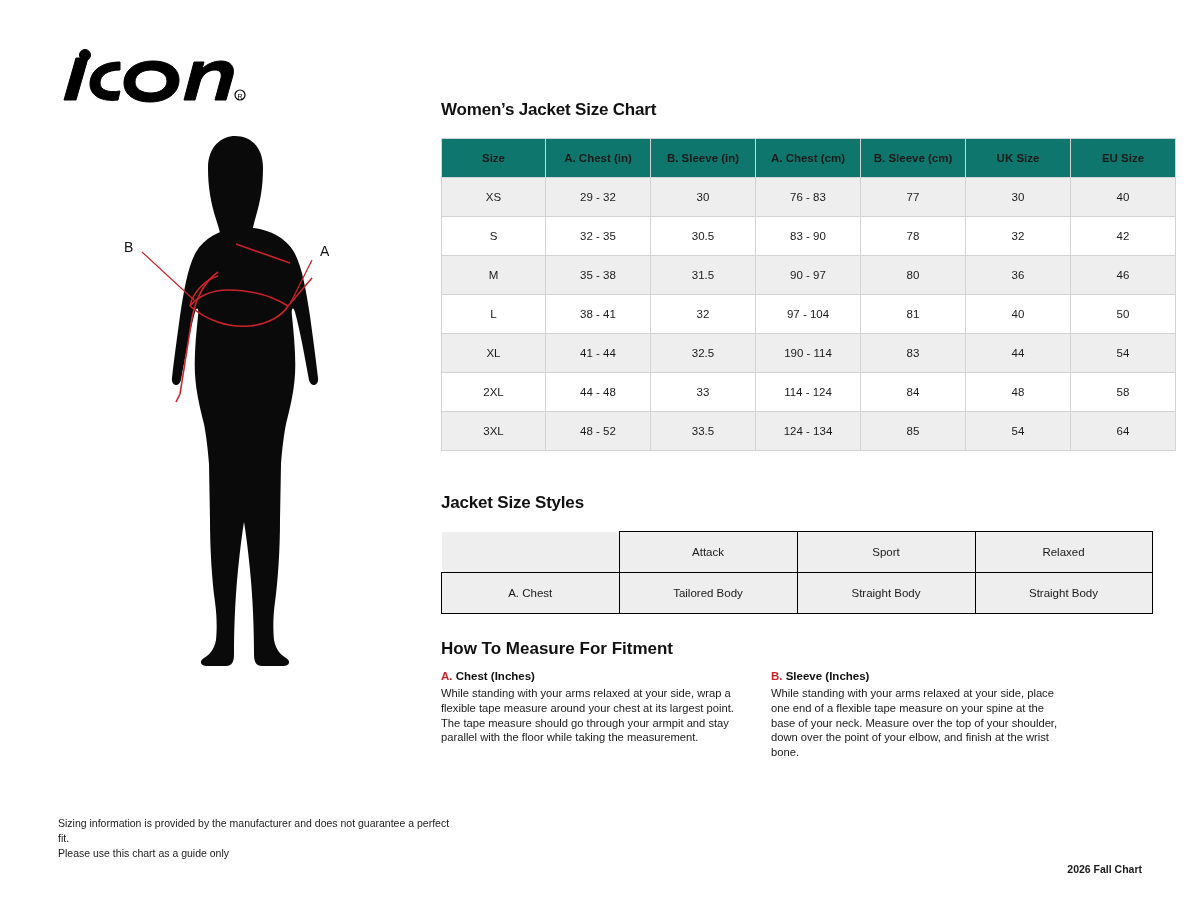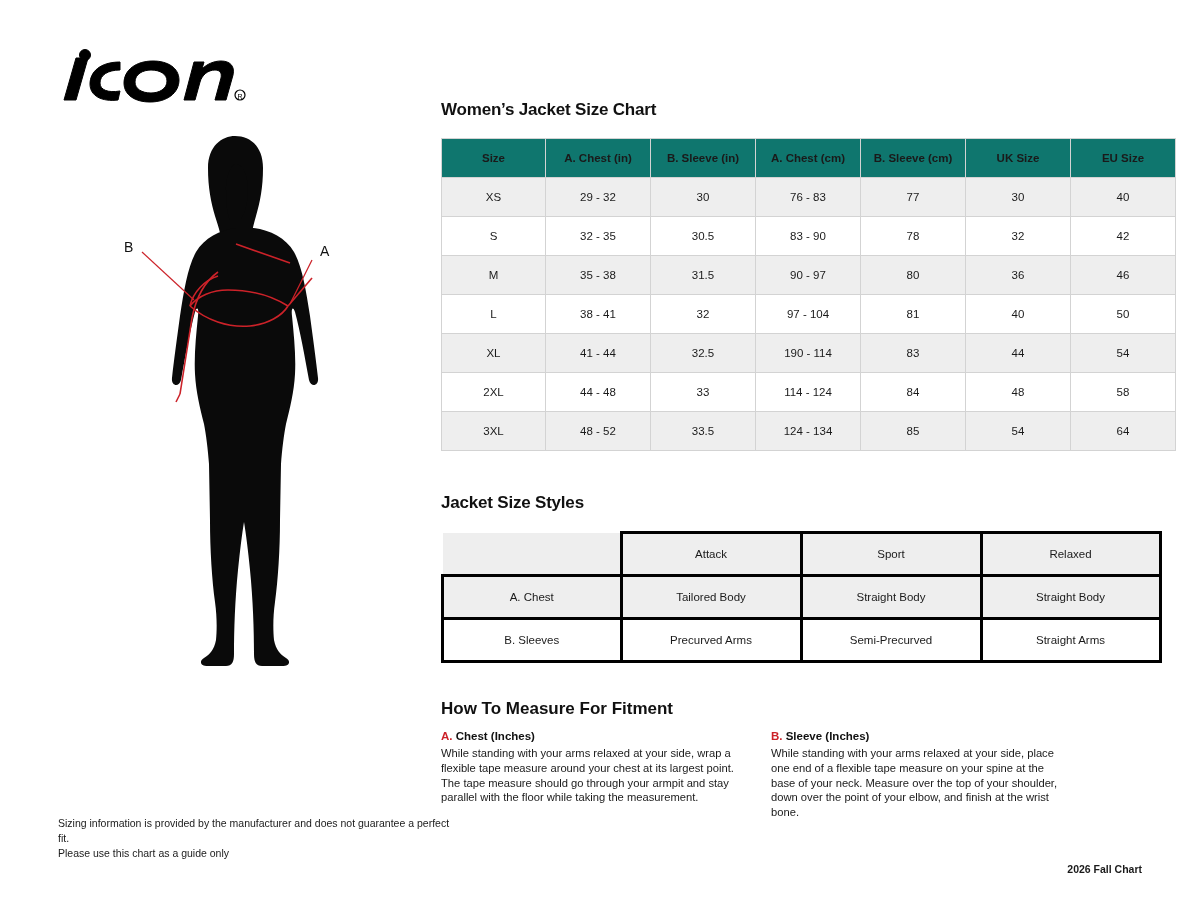--- a/index.html
+++ b/index.html
@@ -82,21 +82,21 @@
   
   .styles-wrap {
     margin-top: 42px;
   }
   table.styles {
     border-collapse: collapse;
     width: 699px;
     table-layout: fixed;
   }
   table.styles td {
-    border: 3px solid #000000;
+    border: 1px solid #000000;
     height: 38px;
     text-align: center;
     vertical-align: middle;
     font-size: 11.5px;
     color: #1a1a1a;
   }
   table.styles td.blank {
     border: none;
     background: #ffffff;
   }
@@ -105,21 +105,21 @@
   }
   table.styles tr.row-a td {
     background: #eeeeee;
   }
   table.styles tr.row-b td {
     background: #ffffff;
   }
 
   
   .measure {
-    margin-top: 36px;
+    margin-top: 25px;
   }
   .measure h2 {
     font-size: 17px;
     font-weight: bold;
     margin: 0 0 10px 0;
     color: #111111;
   }
   .measure-cols {
     display: flex;
     gap: 34px;
@@ -340,26 +340,20 @@
         <td style="width:175px">Attack</td>
         <td style="width:175px">Sport</td>
         <td style="width:174px">Relaxed</td>
       </tr>
       <tr class="row-a">
         <td>A. Chest</td>
         <td>Tailored Body</td>
         <td>Straight Body</td>
         <td>Straight Body</td>
       </tr>
-      <tr class="row-b">
-        <td>B. Sleeves</td>
-        <td>Precurved Arms</td>
-        <td>Semi-Precurved</td>
-        <td>Straight Arms</td>
-      </tr>
     </tbody>
       </table>
   </div>
 
   <div class="measure">
     <h2>How To Measure For Fitment</h2>
     <div class="measure-cols">
       <div class="measure-col">
         <div class="measure-label">
           <span class="letter">A.</span>

